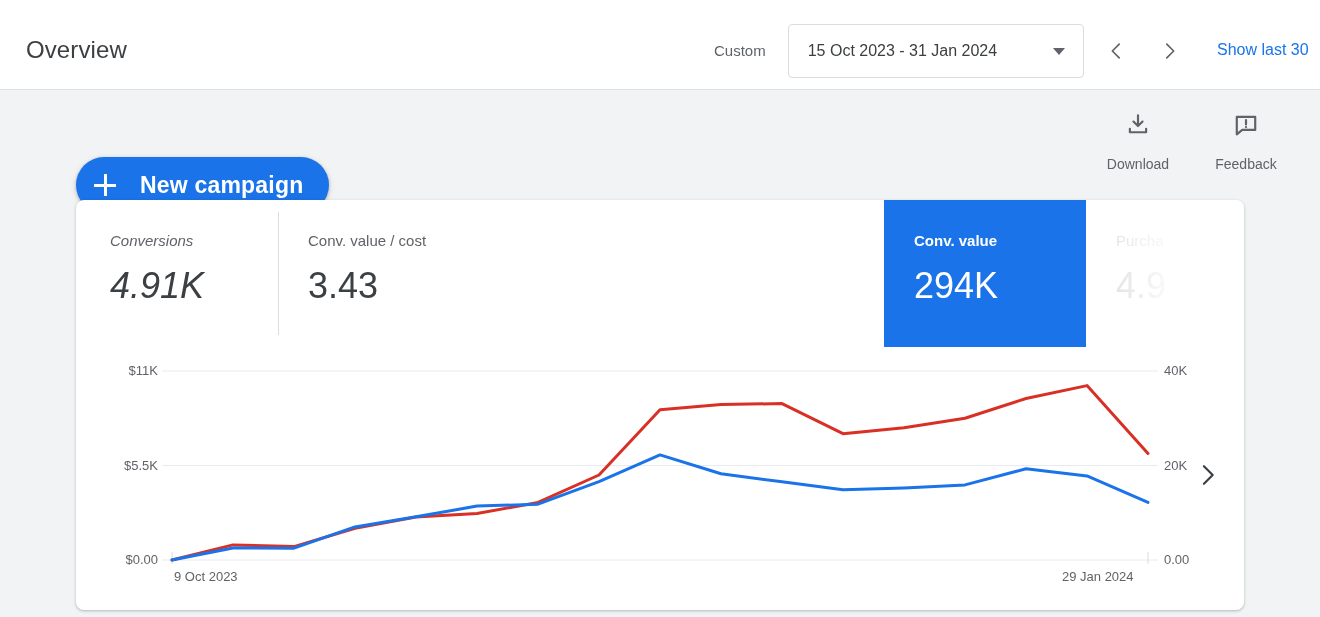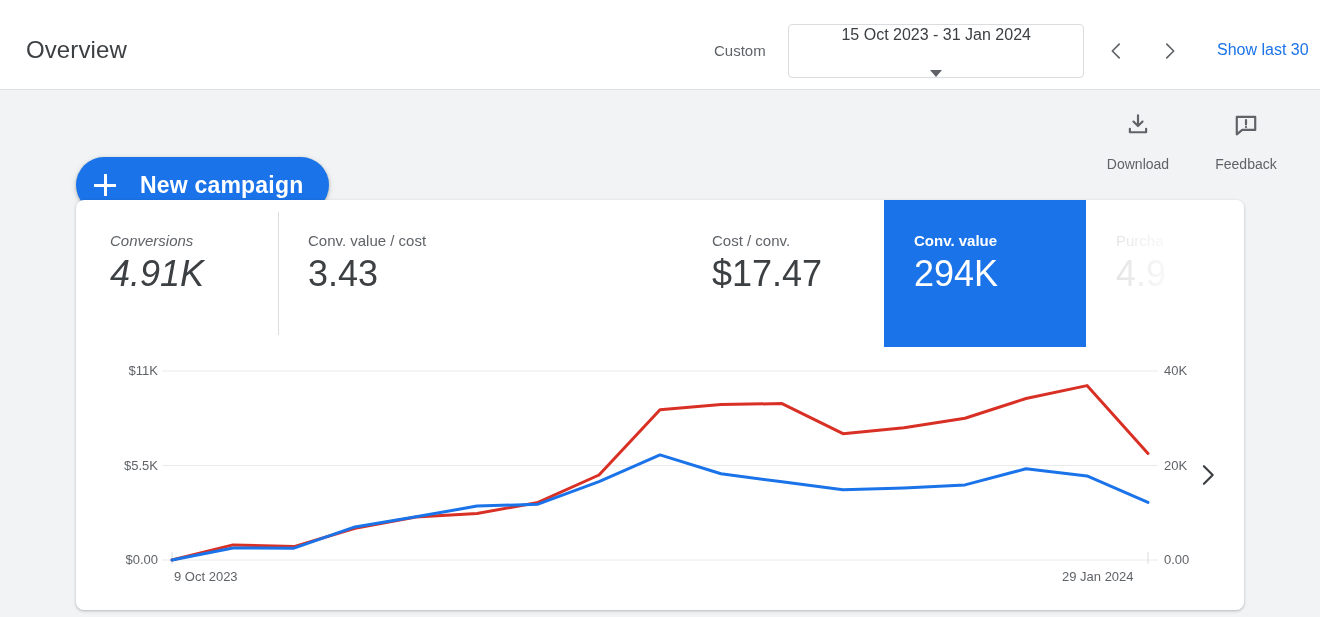--- a/index.html
+++ b/index.html
@@ -31,21 +31,20 @@
   .dr-label {
     font-size: 15px; color: #5f6368; margin-right: 22px; line-height: 20px;
   }
   .dr-box {
     width: 296px; height: 54px;
     border: 1px solid #dadce0; border-radius: 4px;
     background: #fff;
     display: flex; align-items: center; justify-content: space-between;
     padding: 0 18px 0 19px;
     cursor: pointer;
-    flex-direction: column;
   }
   .dr-value { font-size: 16px; color: #3c4043; line-height: 20px; }
   .caret {
     width: 0; height: 0;
     border-left: 6px solid transparent;
     border-right: 6px solid transparent;
     border-top: 7px solid #5f6368;
   }
   .nav-chevron {
     width: 44px; height: 44px; margin-left: 10px;
@@ -103,21 +102,21 @@
   .card {
     position: absolute; top: 0; height: 147px; width: 202px;
     padding: 32px 0 0 30px;
     cursor: pointer;
   }
   .card .m-label {
     font-size: 15px; color: #5f6368; line-height: 18px; white-space: nowrap;
   }
   .card .m-value {
     font-size: 36px; color: #3c4043; line-height: 44px;
-    margin-top: 2px; font-weight: 400; white-space: nowrap;
+    margin-top: 14px; font-weight: 400; white-space: nowrap;
   }
   .card.sel .m-label { color: #fff; font-weight: 700; }
   .card.sel .m-value { color: #fff; }
   .card .divider {
     position: absolute; left: 0; top: 12px; bottom: 12px; width: 1px;
     background: #dadce0;
   }
   .card.faded .m-label, .card.faded .m-value { color: #dcdcdc; }
 
   .fade-cover {
@@ -200,24 +199,20 @@
 
   <div class="cards" id="cards">
       <div class="card" style="left: 4px; font-style: italic;">
         <div class="m-label">Conversions</div>
         <div class="m-value">4.91K</div>
       </div>
       <div class="card" style="left: 202px;">
         <div class="divider"></div>
         <div class="m-label">Conv. value / cost</div>
         <div class="m-value">3.43</div>
-      </div>
-      <div class="card" style="left: 606px;">
-        <div class="m-label">Cost / conv.</div>
-        <div class="m-value">$17.47</div>
       </div>
       <div class="card sel" style="left: 808px; background: rgb(26, 115, 232);">
         <div class="m-label">Conv. value</div>
         <div class="m-value">294K</div>
       </div>
       <div class="card faded" style="left: 1010px;">
         <div class="m-label">Purcha</div>
         <div class="m-value">4.9</div>
       </div>
     </div>

